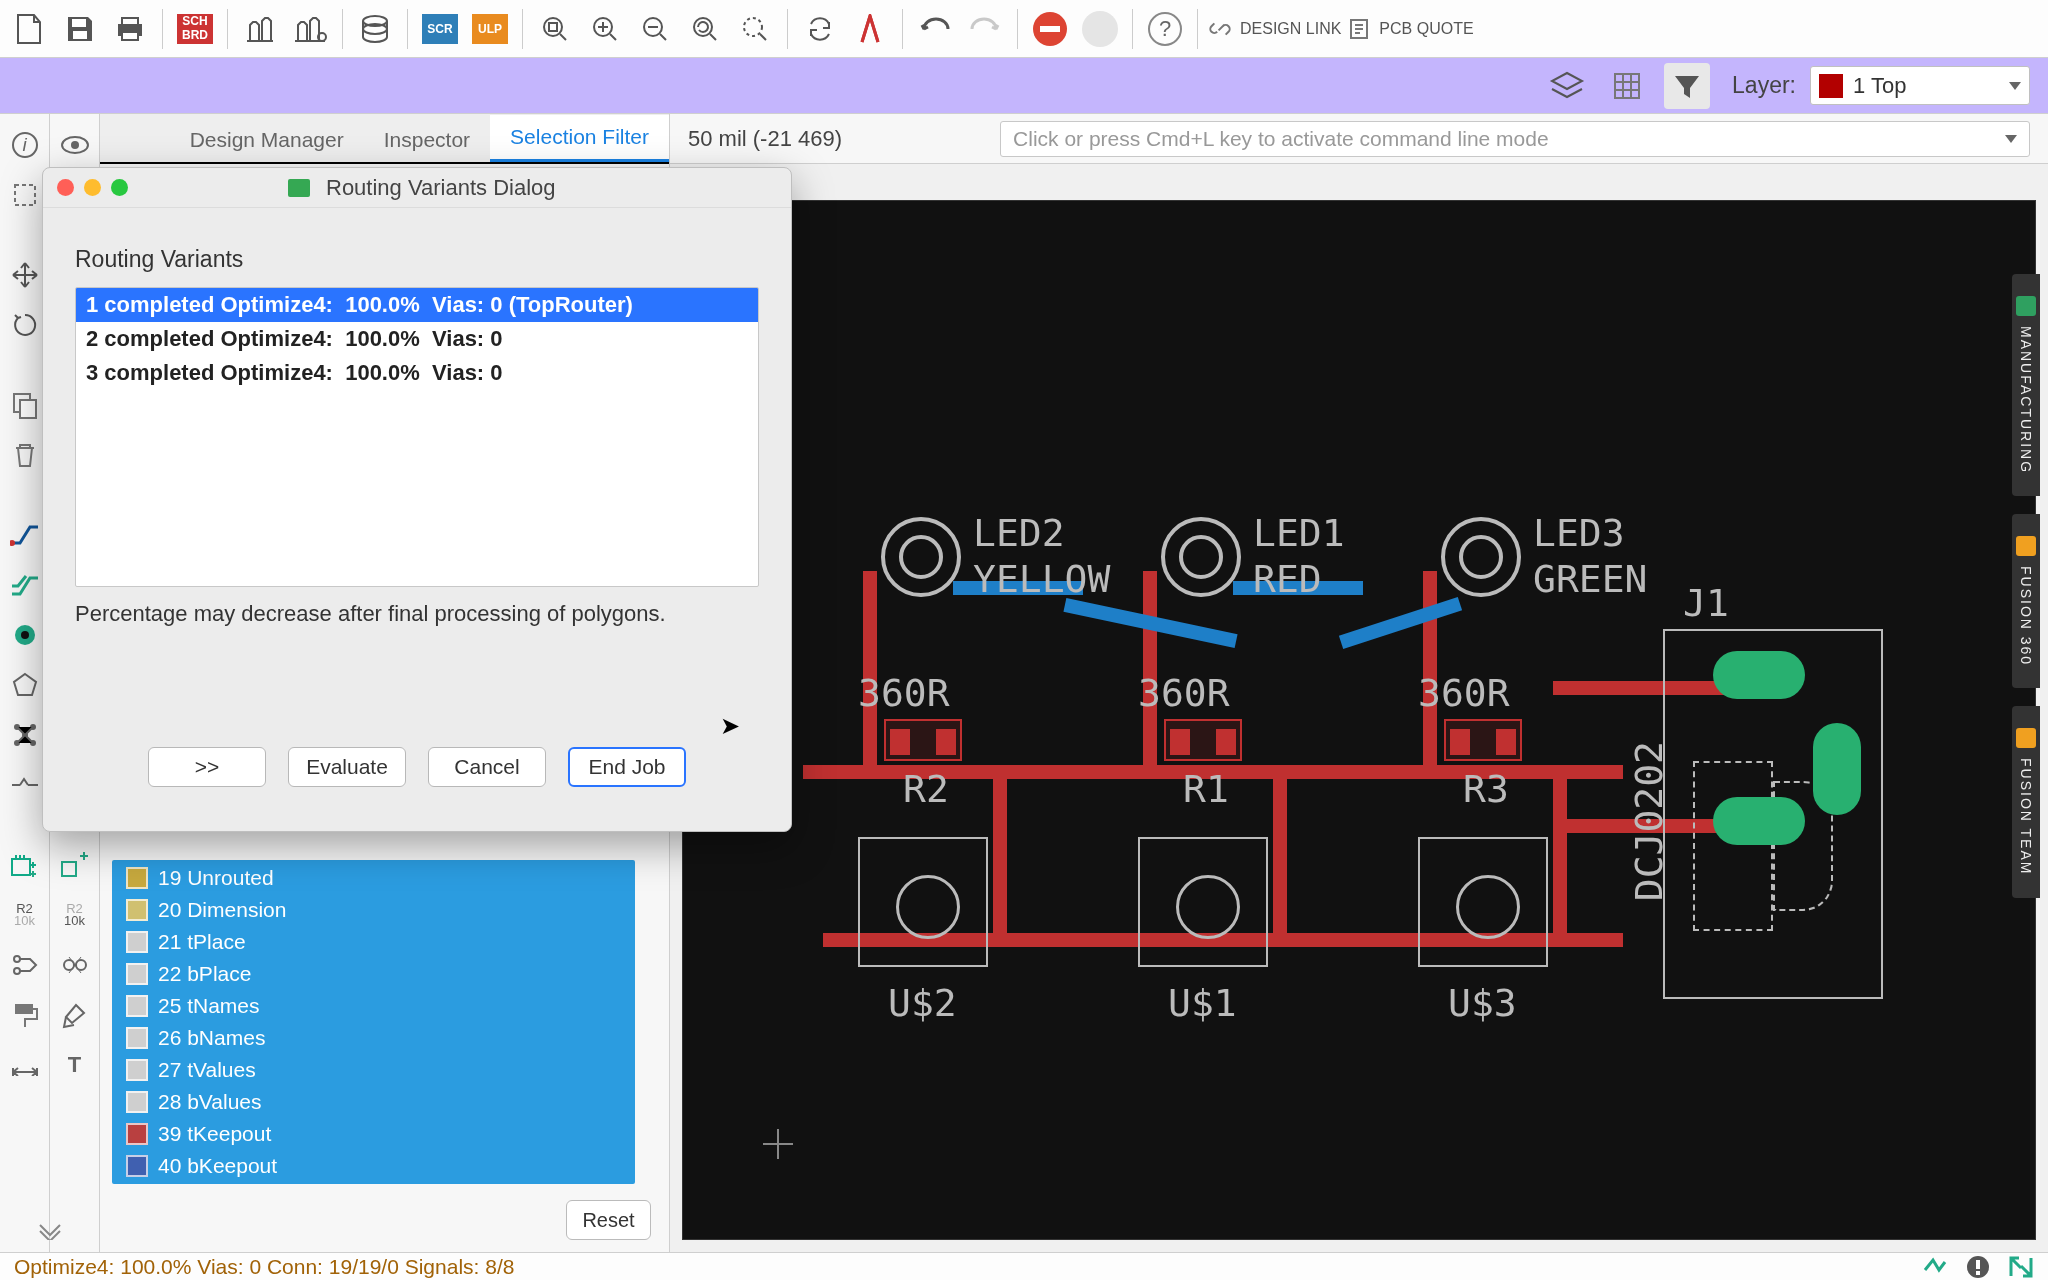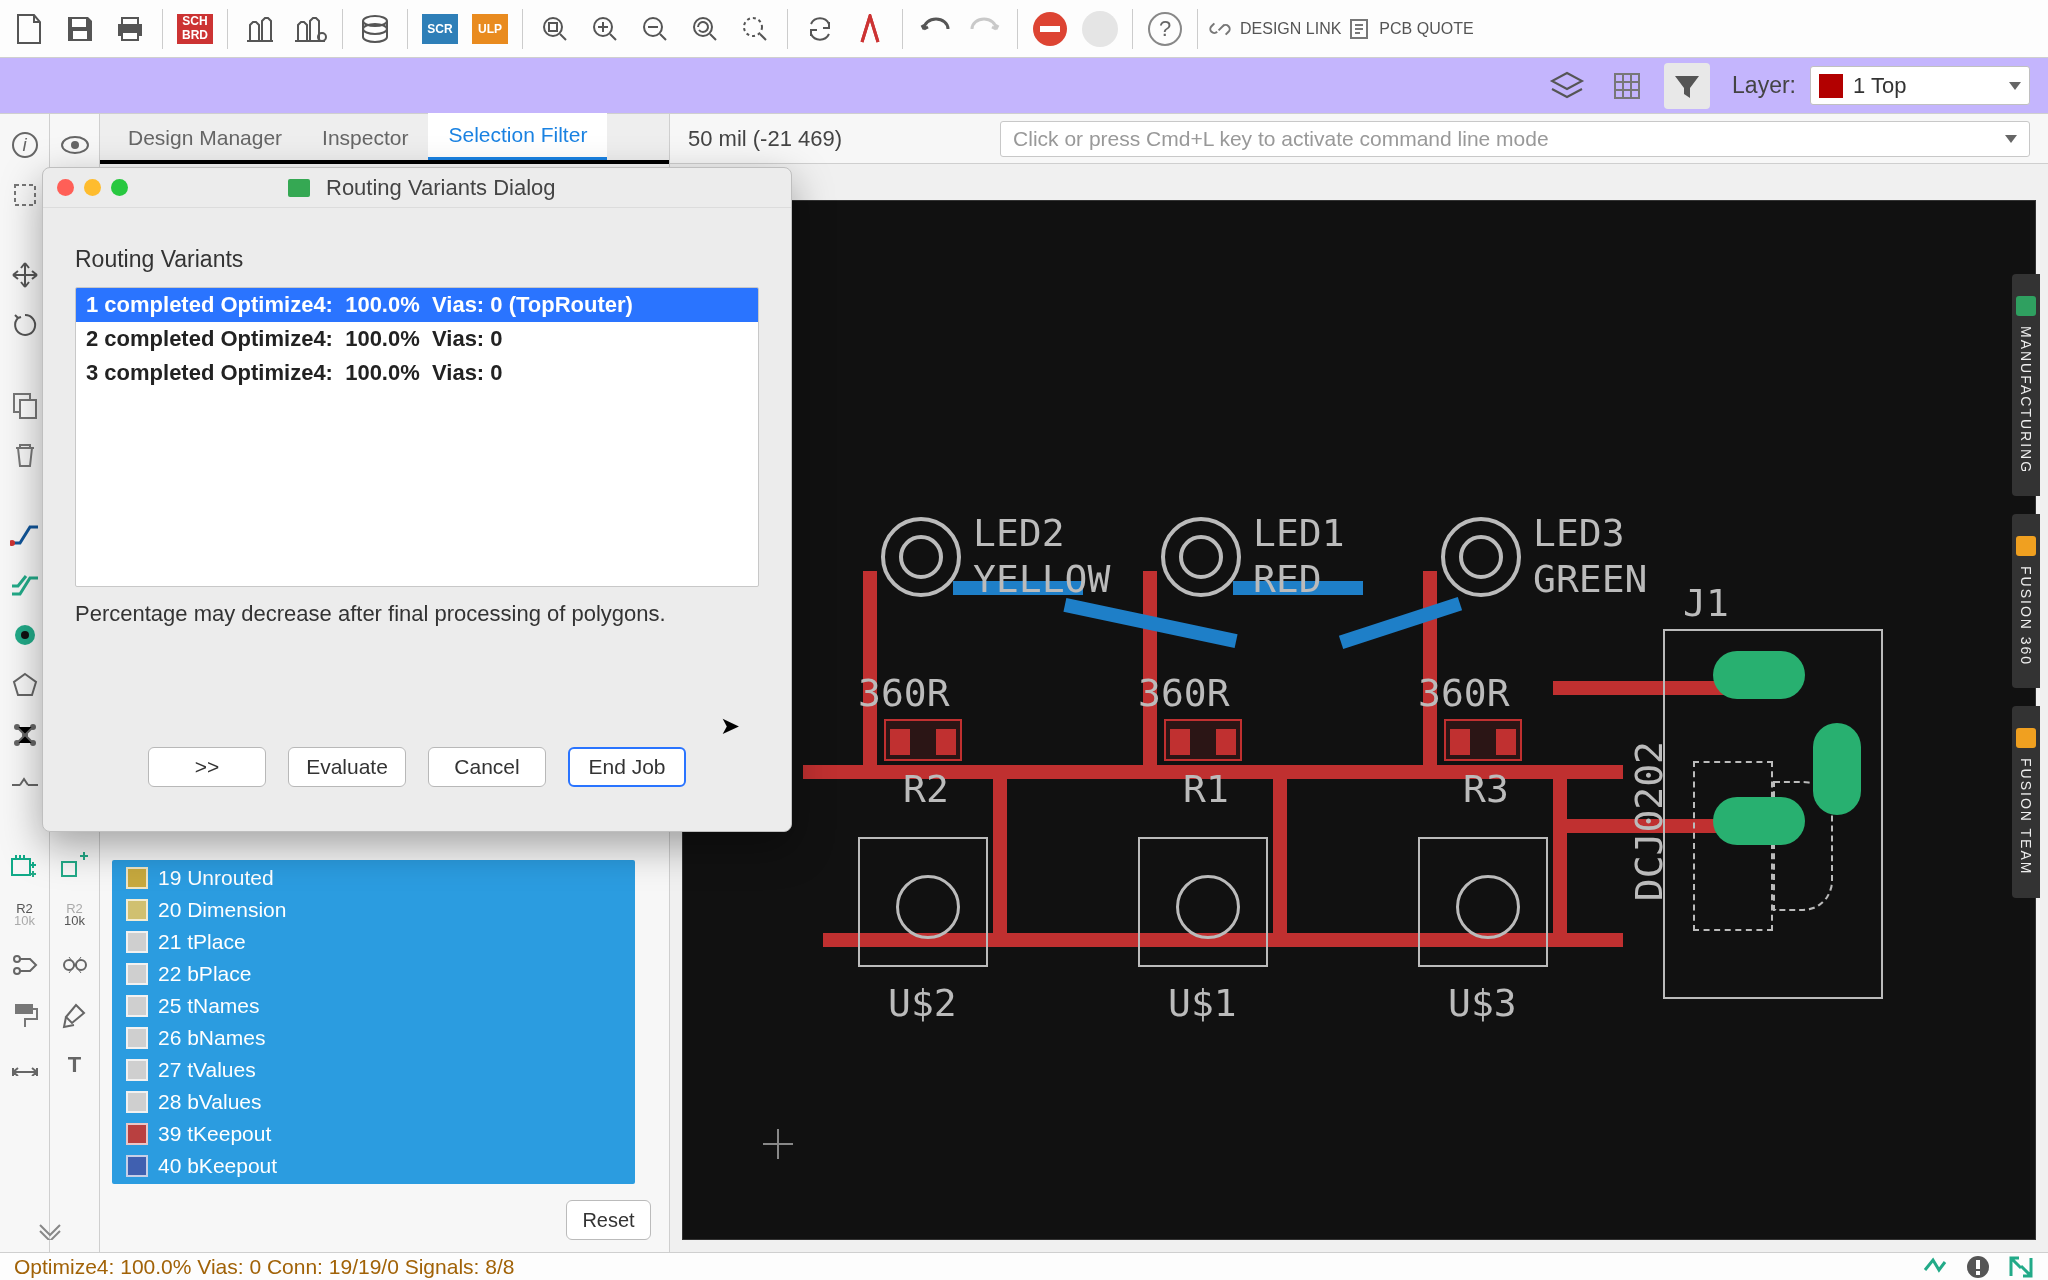--- a/index.html
+++ b/index.html
@@ -23,21 +23,21 @@
 
   
   .body-area { position: absolute; top: 114px; left:0; right:0; bottom: 28px; display:flex; }
   .left-tool-col { width: 50px; background:#f7f7f7; border-right:1px solid #cfcfcf; display:flex; flex-direction:column; align-items:center; padding-top:6px; gap:0px; }
   .left-tool-col2 { width: 50px; background:#f7f7f7; border-right:1px solid #cfcfcf; display:flex; flex-direction:column; align-items:center; padding-top:6px; gap:0px; }
   .tool-cell { width:44px; height:50px; display:flex; align-items:center; justify-content:center; }
   .chev-bottom { position:absolute; bottom:2px; left:0; width:100px; height:36px; display:flex; align-items:center; justify-content:center; }
   
   
   .panel-col { width: 570px; position:relative; background:#f7f7f7; border-right:1px solid #cfcfcf; display:flex; flex-direction:column; }
-  .tabs-row { height:50px; display:flex; align-items:flex-end; border-bottom:4px solid #000000; background:#eee; padding-left:8px; }
+  .tabs-row { height:50px; display:flex; align-items:flex-end; border-bottom:2px solid #000000; background:#eee; padding-left:8px;justify-content:flex-end; }
   .tab { padding: 10px 20px; font-size:21px; color:#666; }
   .tab.active { color:#1a82e2; border-bottom:3px solid #1a82e2; background:#fff; }
   .layers-list { position:absolute; bottom:68px; left:12px; right:34px; background:#2b9ce0; border-radius:2px; padding:2px 0; }
   .layer-item { display:flex; align-items:center; padding:4px 14px; gap:10px; color:#fff; font-size:21px; }
   .layer-chip { width:22px; height:22px; border:2px solid rgba(255,255,255,0.7); }
   .reset-btn { position:absolute; bottom:12px; right:18px; width:85px; height:40px; background:#fff; border:1px solid #bbb; border-radius:6px; font-size:20px; display:flex; align-items:center; justify-content:center; }
   .panel-scroll { position:absolute; right:8px; top:60px; bottom:68px; width:14px; }
   .panel-scroll::after { content:""; position:absolute; top:40%; width:14px; height:180px; background:#c2c2c2; border-radius:7px; }
 
   

